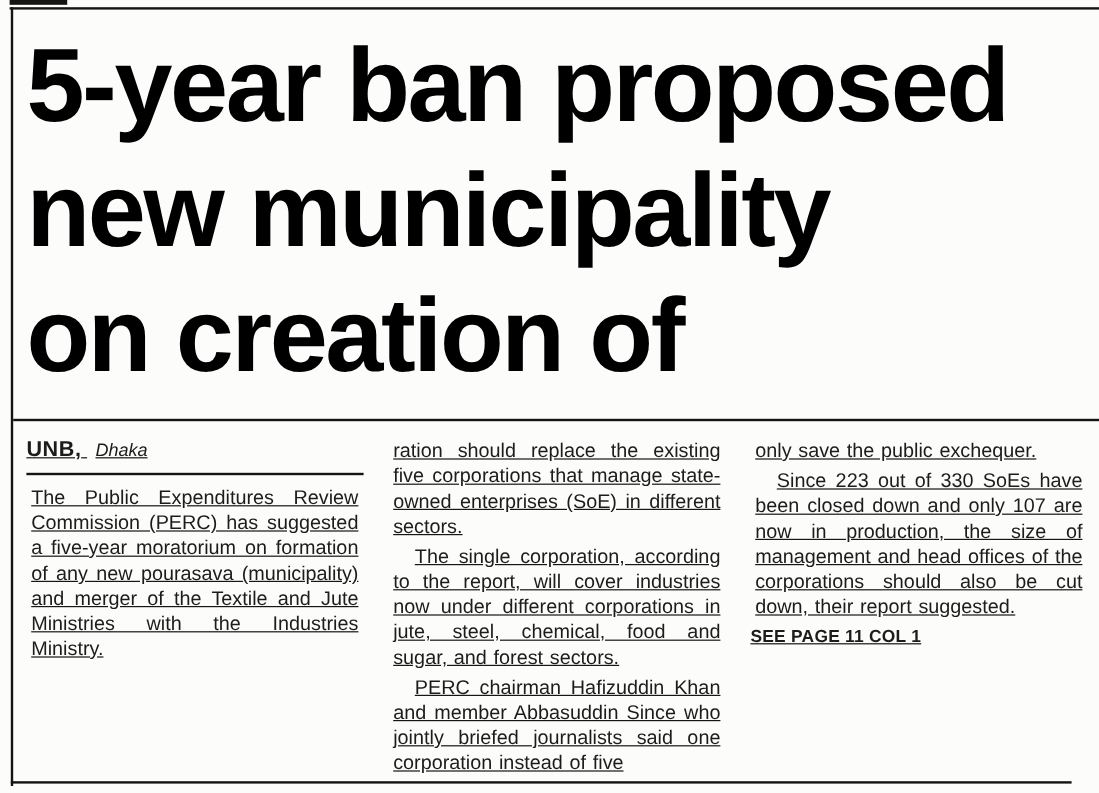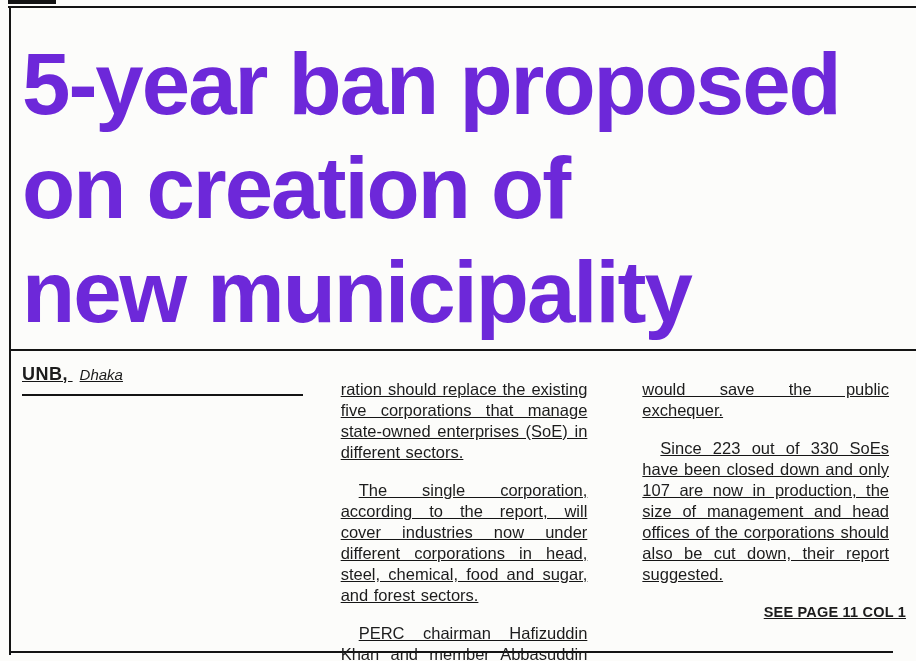--- a/index.html
+++ b/index.html
@@ -25,26 +25,26 @@
   .rule-bottom { left: 9px; top: 651px; width: 884px; height: 2px; }
   .rule-headline { left: 11px; top: 349px; right: 0; height: 2px; }
 
   .content {
     position: absolute;
     left: 22px;
     top: 10px;
     width: 884px;
   }
   .headline {
-    margin: 22px 0 0 0;
+    margin: 10px 0 0 0;
     font-size: 87px;
     line-height: 104px;
     font-weight: bold;
     letter-spacing: -2px;
-    color: #6d28d9;
+    color: #000000;
     white-space: nowrap;
   }
   .headline .hl-line { display: block; }
 
   .columns {
     position: absolute;
     left: 22px;
     top: 362px;
     width: 884px;
     display: flex;
@@ -53,21 +53,21 @@
   }
   .col {
     width: 281px;
     box-sizing: border-box;
     text-align: justify;
     font-size: 16.5px;
     line-height: 21px;
     color: #1c1c1c;
   }
   .col p {
-    margin: 17px;
+    margin: 4px;
     text-indent: 18px;
     word-spacing: 1px;
   }
   .col .body p:first-child { text-indent: 0; }
 
   .byline {
     height: 26px;
     line-height: 24px;
     text-align: left;
     white-space: nowrap;
@@ -82,69 +82,70 @@
     font-size: 15px;
     margin-left: 7px;
   }
   .byline-rule {
     height: 2px;
     background: #141414;
     margin: 6px 0 9px 0;
   }
   .see-note {
     margin-top: 3px;
-    text-align: right;
+    text-align: left;
     font-weight: bold;
     font-size: 14.5px;
     letter-spacing: 0.2px;
   }
 </style>
 </head>
 <body>
 
 <div class="clip">
 
   <div class="rule rule-topleft-mark"></div>
   <div class="rule rule-top"></div>
   <div class="rule rule-left"></div>
   <div class="rule rule-bottom"></div>
 
   <div class="content">
     <h1 class="headline">
       <span class="hl-line">5-year ban proposed</span>
+      <span class="hl-line">new municipality</span>
       <span class="hl-line">on creation of</span>
-      <span class="hl-line">new municipality</span>
     </h1>
   </div>
 
   <div class="rule rule-headline"></div>
 
   <div class="columns">
 
     <div class="col">
       <div class="byline">
         <span class="agency">UNB,</span>
         <span class="location">Dhaka</span>
       </div>
       <div class="byline-rule"></div>
       <div class="body">
+        <p>The Public Expenditures Review Commission (PERC) has suggested a five-year moratorium on formation of any new pourasava (municipality) and merger of the Textile and Jute Ministries with the Industries Ministry.</p>
       </div>
     </div>
 
     <div class="col">
       <div class="body">
         <p>ration should replace the existing five corporations that manage state-owned enterprises (SoE) in different sectors.</p>
-        <p>The single corporation, according to the report, will cover industries now under different corporations in head, steel, chemical, food and sugar, and forest sectors.</p>
+        <p>The single corporation, according to the report, will cover industries now under different corporations in jute, steel, chemical, food and sugar, and forest sectors.</p>
         <p>PERC chairman Hafizuddin Khan and member Abbasuddin Since who jointly briefed journalists said one corporation instead of five</p>
       </div>
     </div>
 
     <div class="col">
       <div class="body">
-        <p>would save the public exchequer.</p>
+        <p>only save the public exchequer.</p>
         <p>Since 223 out of 330 SoEs have been closed down and only 107 are now in production, the size of management and head offices of the corporations should also be cut down, their report suggested.</p>
       </div>
       <div class="see-note">SEE PAGE 11 COL 1</div>
     </div>
 
   </div>
 
 </div>
 
 </body></html>

